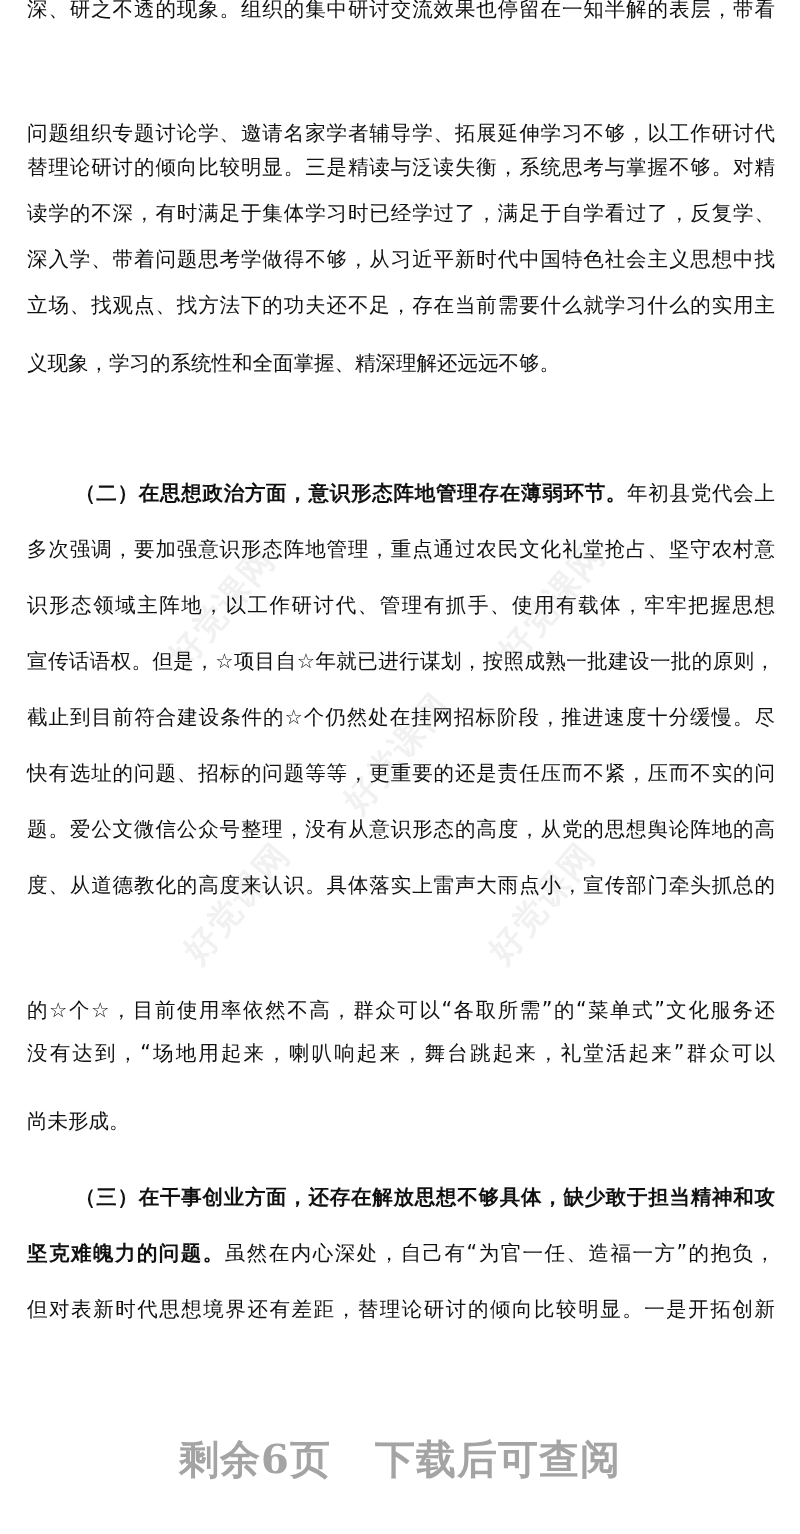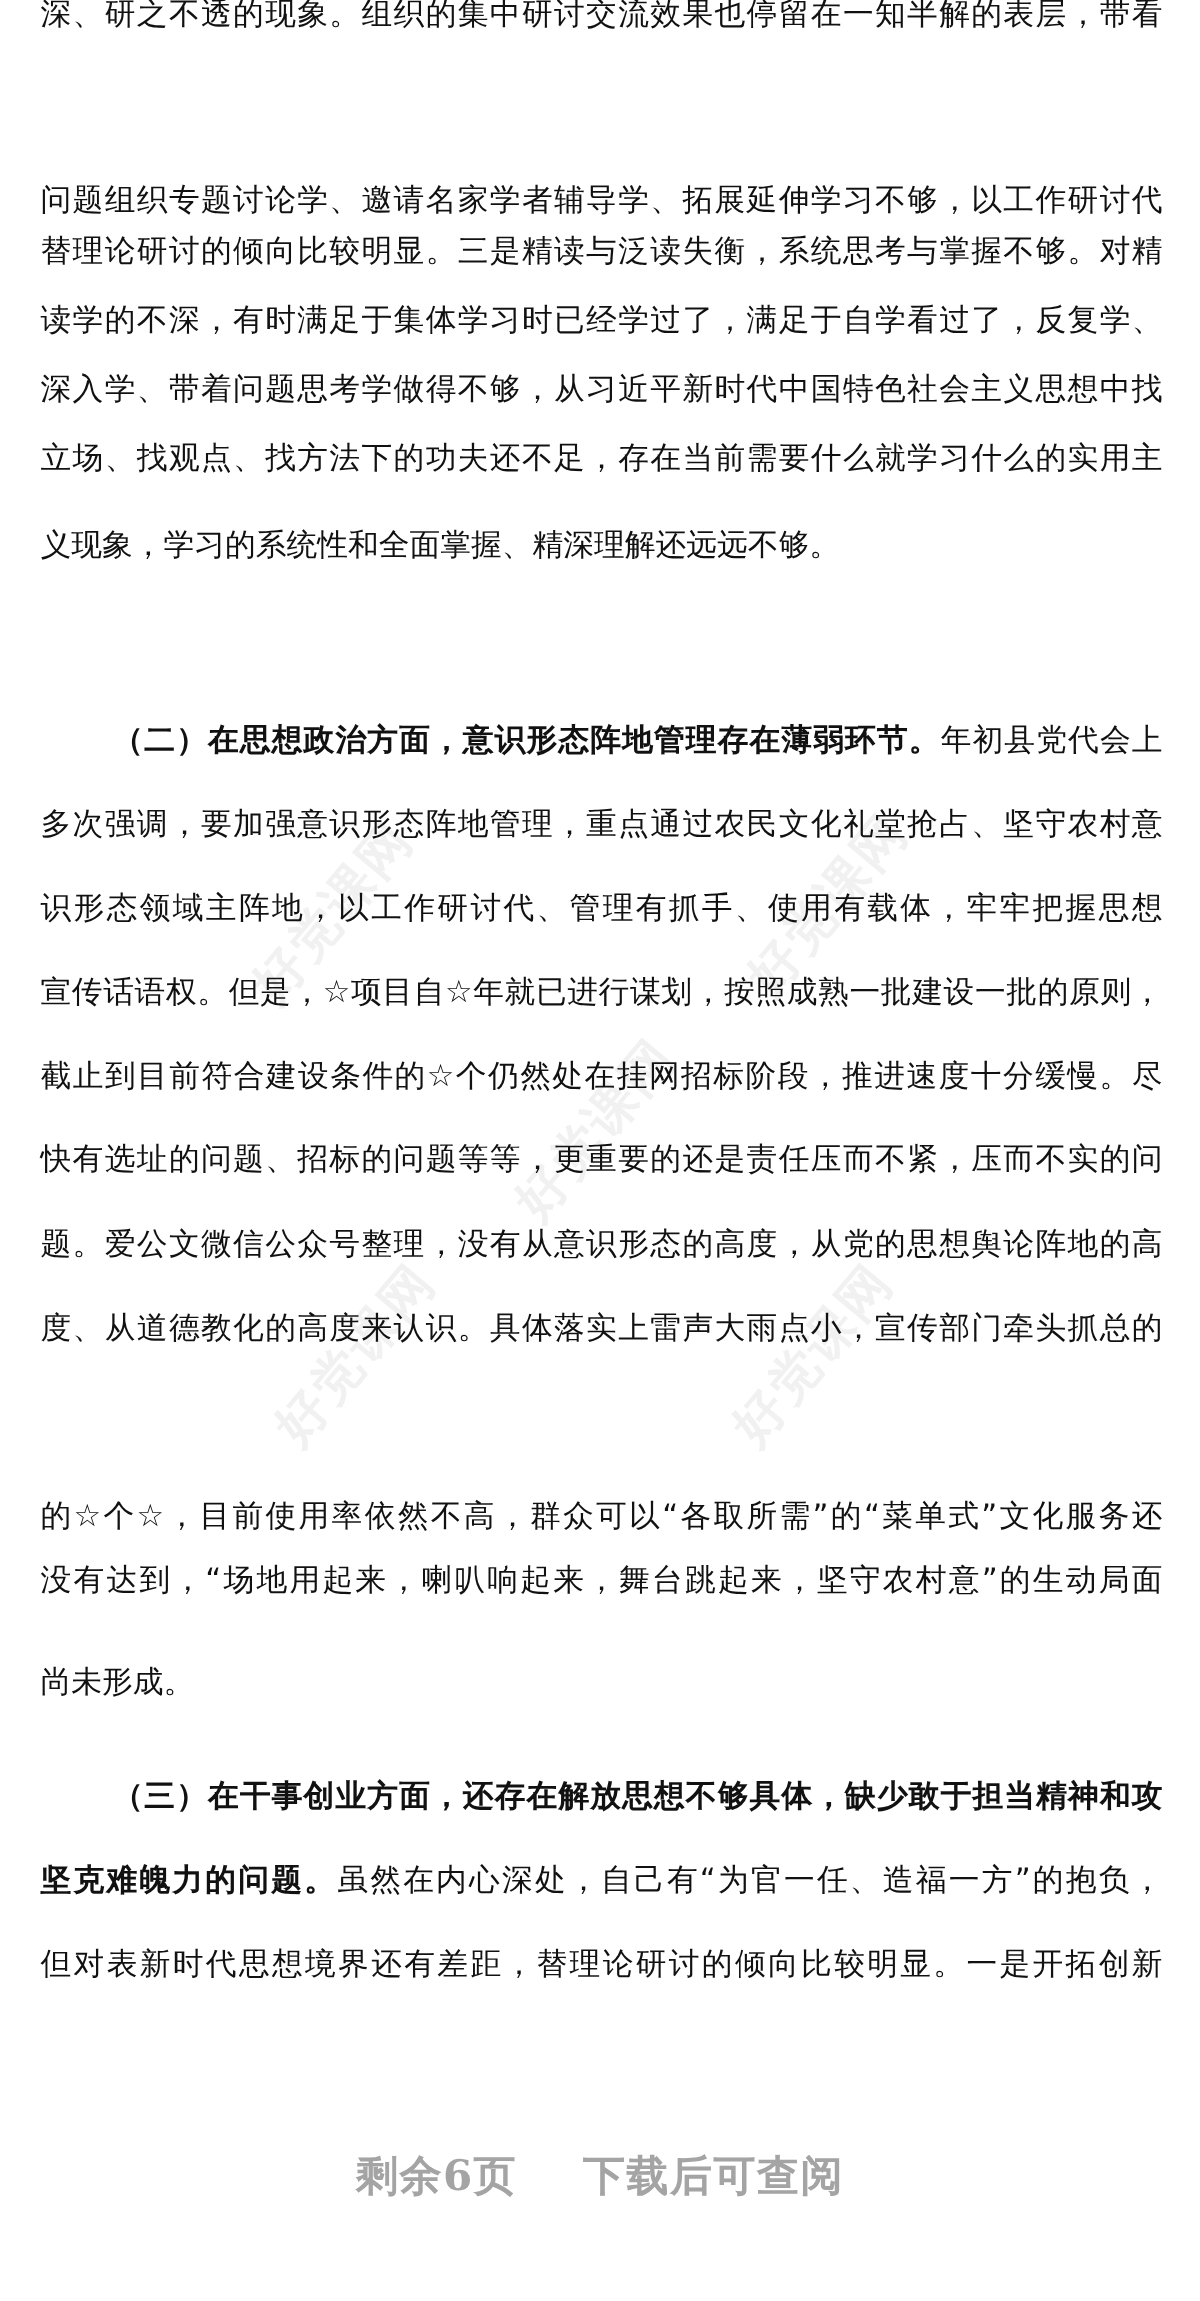--- a/index.html
+++ b/index.html
@@ -54,21 +54,21 @@
       pointer-events: none;
       font-weight: bold;
       letter-spacing: 2px;
     }
     .footer-cta {
       position: absolute;
       left: 0;
       top: 1432px;
       width: 800px;
       text-align: center;
-      font-size: 28px;
+      font-size: 40px;
       font-weight: bold;
       color: #a4a4a4;
       font-family: "DejaVu Serif", "Liberation Serif", serif;
       letter-spacing: 1px;
     }
     .footer-cta .gap {
       display: inline-block;
       width: 44px;
     }
   </style>
@@ -95,21 +95,21 @@
     <span class="bold">（二）在思想政治方面，意识形态阵地管理存在薄弱环节。</span><span>年初县党代会上</span>
   </div>
   <div class="line" style="top:534px;">多次强调，要加强意识形态阵地管理，重点通过农民文化礼堂抢占、坚守农村意</div>
   <div class="line" style="top:590px;">识形态领域主阵地，以工作研讨代、管理有抓手、使用有载体，牢牢把握思想</div>
   <div class="line" style="top:646px;">宣传话语权。但是，☆项目自☆年就已进行谋划，按照成熟一批建设一批的原则，</div>
   <div class="line" style="top:702px;">截止到目前符合建设条件的☆个仍然处在挂网招标阶段，推进速度十分缓慢。尽</div>
   <div class="line" style="top:758px;font-family:Liberation Serif, serif;">快有选址的问题、招标的问题等等，更重要的还是责任压而不紧，压而不实的问</div>
   <div class="line" style="top:814px;">题。爱公文微信公众号整理，没有从意识形态的高度，从党的思想舆论阵地的高</div>
   <div class="line" style="top:870px;">度、从道德教化的高度来认识。具体落实上雷声大雨点小，宣传部门牵头抓总的</div>
   <div class="line" style="top:982px;margin-top:13px;">的☆个☆，目前使用率依然不高，群众可以“各取所需”的“菜单式”文化服务还</div>
-  <div class="line" style="top:1038px;">没有达到，“场地用起来，喇叭响起来，舞台跳起来，坚守农村意”的生动局面</div>
+  <div class="line" style="top:1038px;">没有达到，“场地用起来，喇叭响起来，舞台跳起来，礼堂活起来”群众可以</div>
   <div class="line last" style="top:1094px;">尚未形成。</div>
 
   <div class="line indent bold" style="top:1182px;">（三）在干事创业方面，还存在解放思想不够具体，缺少敢于担当精神和攻</div>
   <div class="line" style="top:1238px;">
     <span class="bold">坚克难魄力的问题。</span><span>虽然在内心深处，自己有“为官一任、造福一方”的抱负，</span>
   </div>
   <div class="line" style="top:1294px;">但对表新时代思想境界还有差距，替理论研讨的倾向比较明显。一是开拓创新</div>
 
   <div class="footer-cta">
     <span>剩余6页</span><span class="gap"></span><span>下载后可查阅</span>

